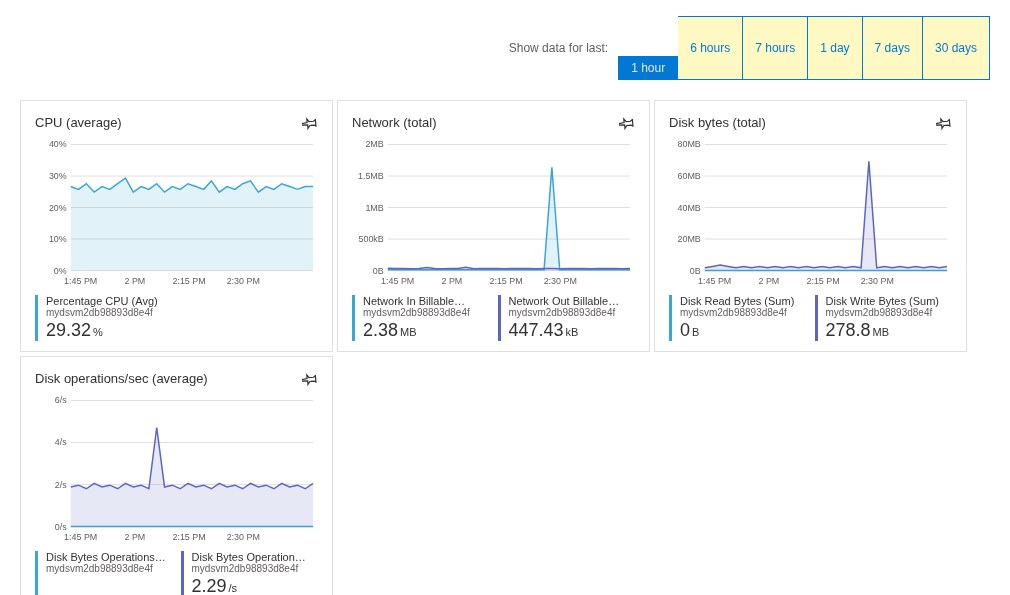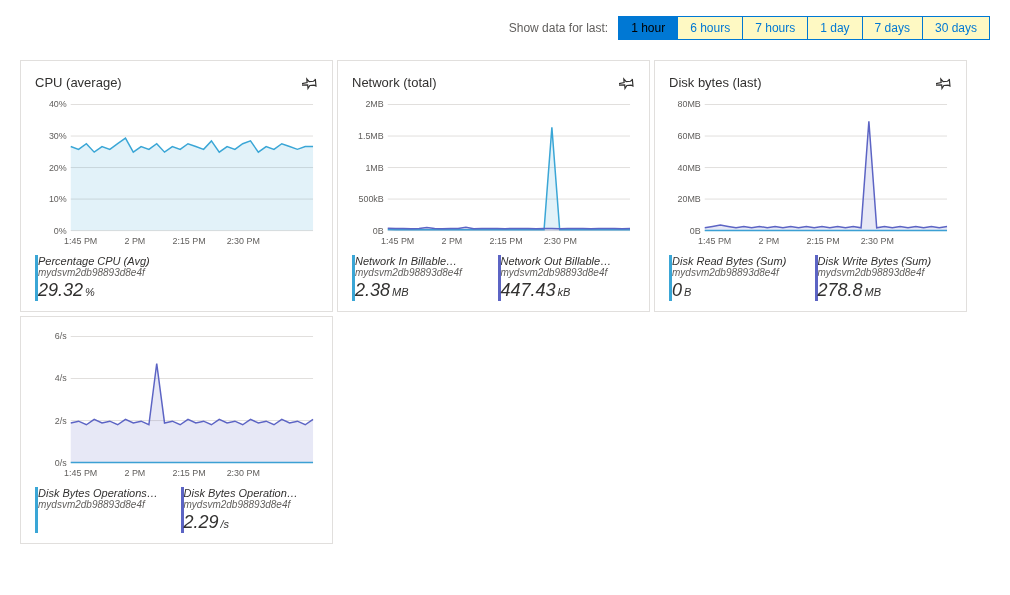--- a/index.html
+++ b/index.html
@@ -2,34 +2,34 @@
 <html><head>
 <meta charset="utf-8">
 <style>
 * { box-sizing: border-box; margin: 0; padding: 0; }
 body { font-family: 'Segoe UI', Tahoma, sans-serif; background: #fff; padding: 16px 20px; color: #323130; font-size: 13px; }
 .time-range { display: flex; align-items: center; gap: 10px; margin-bottom: 20px; justify-content: flex-end; }
 .time-range-label { color: #605e5c; font-size: 12px; }
 .time-tabs { display: flex; }
 .time-tab { border: 1px solid #0078d4; background: #fef9c3; color: #0078d4; padding: 4px 12px; font-size: 12px; cursor: pointer; border-left-width: 0; }
 .time-tab:first-child { border-left-width: 1px; }
-.time-tab.active { background: #0078d4; color: #000000; }
+.time-tab.active { background: #0078d4; color: #e5e5e5; margin-top: 40px; }
 .cards { display: flex; flex-wrap: wrap; gap: 4px; }
 .card { border: 1px solid #e1dfdd; width: 313px; padding: 14px 14px 10px 14px; background: #fff; position: relative; }
 .card-header { display: flex; justify-content: space-between; align-items: flex-start; margin-bottom: 8px; }
 .card-title { font-size: 13px; color: #323130; }
 .pin-icon { width: 16px; height: 16px; cursor: pointer; }
 .chart-area { height: 150px; position: relative; }
 .chart-svg { width: 100%; height: 100%; }
 .grid-line { stroke: #e1dfdd; stroke-width: 1; }
 .axis-label { font-size: 9px; fill: #605e5c; }
 .series-line { fill: none; stroke-width: 1.5; }
 .series-fill { opacity: 0.15; }
 .legend { display: flex; gap: 8px; margin-top: 6px; }
-.legend-item { border-left: 3px solid; flex: 1; min-width: 0; font-style: italic; }
+.legend-item { border-left: 3px solid; padding-left: 8px; flex: 1; min-width: 0; }
 .legend-label { font-size: 11px; color: #323130; white-space: nowrap; overflow: hidden; text-overflow: ellipsis; }
 .legend-sub { font-size: 10px; color: #605e5c; white-space: nowrap; overflow: hidden; text-overflow: ellipsis; }
 .legend-value { font-size: 18px; font-weight: 400; color: #323130; margin-top: 2px; }
 .legend-value .unit { font-size: 11px; margin-left: 2px; }
 </style>
 </head>
 <body>
 
 <div class="time-range">
   <span class="time-range-label">Show data for last:</span>
@@ -112,21 +112,21 @@
     </div>
         <div class="legend-item" style="border-color:#5C64C4">
       <div class="legend-label">Network Out Billable…</div>
       <div class="legend-sub">mydsvm2db98893d8e4f</div>
       <div class="legend-value">447.43<span class="unit">kB</span></div>
     </div>
       </div>
     </div>
     <div class="card">
     <div class="card-header">
-      <div class="card-title">Disk bytes (last)</div>
+      <div class="card-title">Disk bytes (total)</div>
       <div class="pin-icon"><svg viewBox="0 0 16 16" fill="none" stroke="#323130" stroke-width="1.2">
             <path d="M9.5 1.5l5 5-2 .5-3 3 .5 3.5-2.5-2.5L3 15l-1-1 3.5-4.5L3 7l3.5.5 3-3 .5-2z" transform="rotate(40 8 8)"></path>
           </svg></div>
     </div>
     <div class="chart-area"><svg class="chart-svg" viewBox="0 0 285 150">
           <line class="grid-line" x1="36" x2="280" y1="132" y2="132"></line>
           <text class="axis-label" x="32" y="135" text-anchor="end">0B</text>
           <line class="grid-line" x1="36" x2="280" y1="100.25" y2="100.25"></line>
           <text class="axis-label" x="32" y="103.25" text-anchor="end">20MB</text>
           <line class="grid-line" x1="36" x2="280" y1="68.5" y2="68.5"></line>
@@ -151,20 +151,26 @@
       <div class="legend-value">0<span class="unit">B</span></div>
     </div>
         <div class="legend-item" style="border-color:#5C64C4">
       <div class="legend-label">Disk Write Bytes (Sum)</div>
       <div class="legend-sub">mydsvm2db98893d8e4f</div>
       <div class="legend-value">278.8<span class="unit">MB</span></div>
     </div>
       </div>
     </div>
     <div class="card">
+    <div class="card-header">
+      <div class="card-title">Disk operations/sec (average)</div>
+      <div class="pin-icon"><svg viewBox="0 0 16 16" fill="none" stroke="#323130" stroke-width="1.2">
+            <path d="M9.5 1.5l5 5-2 .5-3 3 .5 3.5-2.5-2.5L3 15l-1-1 3.5-4.5L3 7l3.5.5 3-3 .5-2z" transform="rotate(40 8 8)"></path>
+          </svg></div>
+    </div>
     <div class="chart-area"><svg class="chart-svg" viewBox="0 0 285 150">
           <line class="grid-line" x1="36" x2="280" y1="132" y2="132"></line>
           <text class="axis-label" x="32" y="135" text-anchor="end">0/s</text>
           <line class="grid-line" x1="36" x2="280" y1="89.66666666666667" y2="89.66666666666667"></line>
           <text class="axis-label" x="32" y="92.66666666666667" text-anchor="end">2/s</text>
           <line class="grid-line" x1="36" x2="280" y1="47.33333333333334" y2="47.33333333333334"></line>
           <text class="axis-label" x="32" y="50.33333333333334" text-anchor="end">4/s</text>
           <line class="grid-line" x1="36" x2="280" y1="5" y2="5"></line>
           <text class="axis-label" x="32" y="8" text-anchor="end">6/s</text>
           <text class="axis-label" x="46" y="146" text-anchor="middle">1:45 PM</text>

